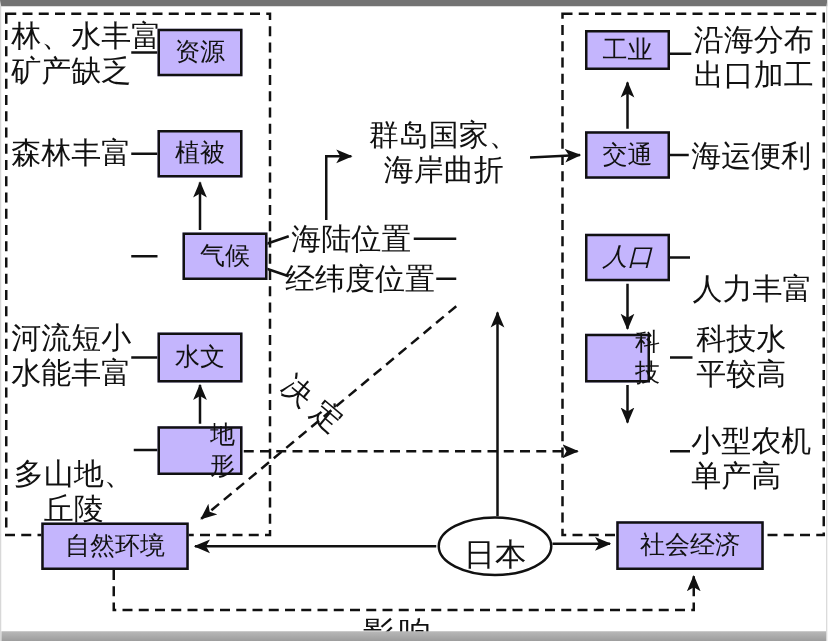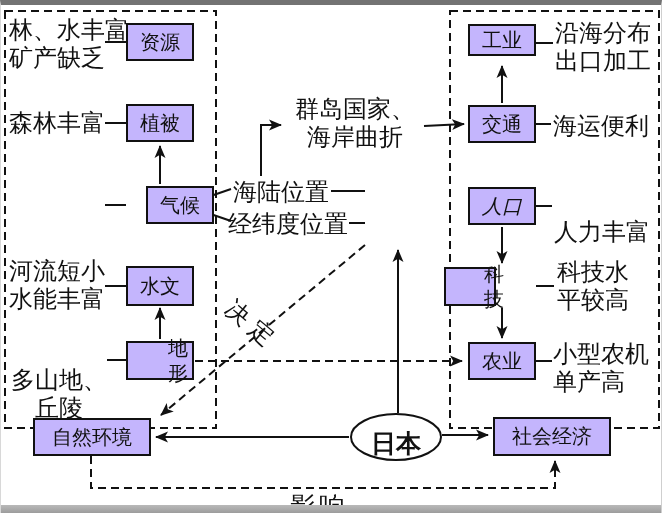--- a/index.html
+++ b/index.html
@@ -107,34 +107,33 @@
   <div class="node" style="left:125px;top:336px;width:68px;height:39px;padding-left:36px;">地形</div>
 
   <div class="lbl center" style="left:283px;top:90px;width:142px;">群岛国家、
 海岸曲折</div>
   <div class="lbl" style="left:232px;top:173px;">海陆位置</div>
   <div class="lbl" style="left:227px;top:205px;">经纬度位置</div>
 
   <div class="node" style="left:467px;top:19px;width:68px;height:32px;">工业</div>
   <div class="node" style="left:467px;top:100px;width:68px;height:38px;">交通</div>
   <div class="node" style="left:467px;top:182px;width:68px;height:38px;font-style:italic;">人口</div>
-  <div class="node" style="left:443px;top:262px;width:44px;height:39px;padding-left:48px;">科技</div>
-  <div class="node" style="left:467px;top:337px;width:68px;height:38px;">农业</div>
+  <div class="node" style="left:467px;top:262px;width:44px;height:39px;padding-left:48px;">科技</div>
 
   <div class="lbl" style="left:554px;top:14px;">沿海分布
 出口加工</div>
   <div class="lbl" style="left:552px;top:107px;">海运便利</div>
   <div class="lbl" style="left:553px;top:189px;margin-top:24px;">人力丰富</div>
   <div class="lbl" style="left:556px;top:253px;">科技水
 平较高</div>
   <div class="lbl" style="left:552px;top:335px;">小型农机
 单产高</div>
 
   <div class="node" style="left:32px;top:413px;width:118px;height:38px;">自然环境</div>
   <div class="node" style="left:492px;top:412px;width:118px;height:39px;">社会经济</div>
 
-  <div id="japan-label" style="left:350px;top:410px;width:90px;height:56px;font-weight:bold;">日本</div>
+  <div id="japan-label" style="left:350px;top:410px;width:90px;height:56px;">日本</div>
 
   <div id="determine-label" style="left:238px;top:288px;">决定</div>
   <div id="influence-label" style="left:289px;top:484px;">影响</div>
 
   <div id="bottom-edge"></div>
 </div>
 
 </body></html>

